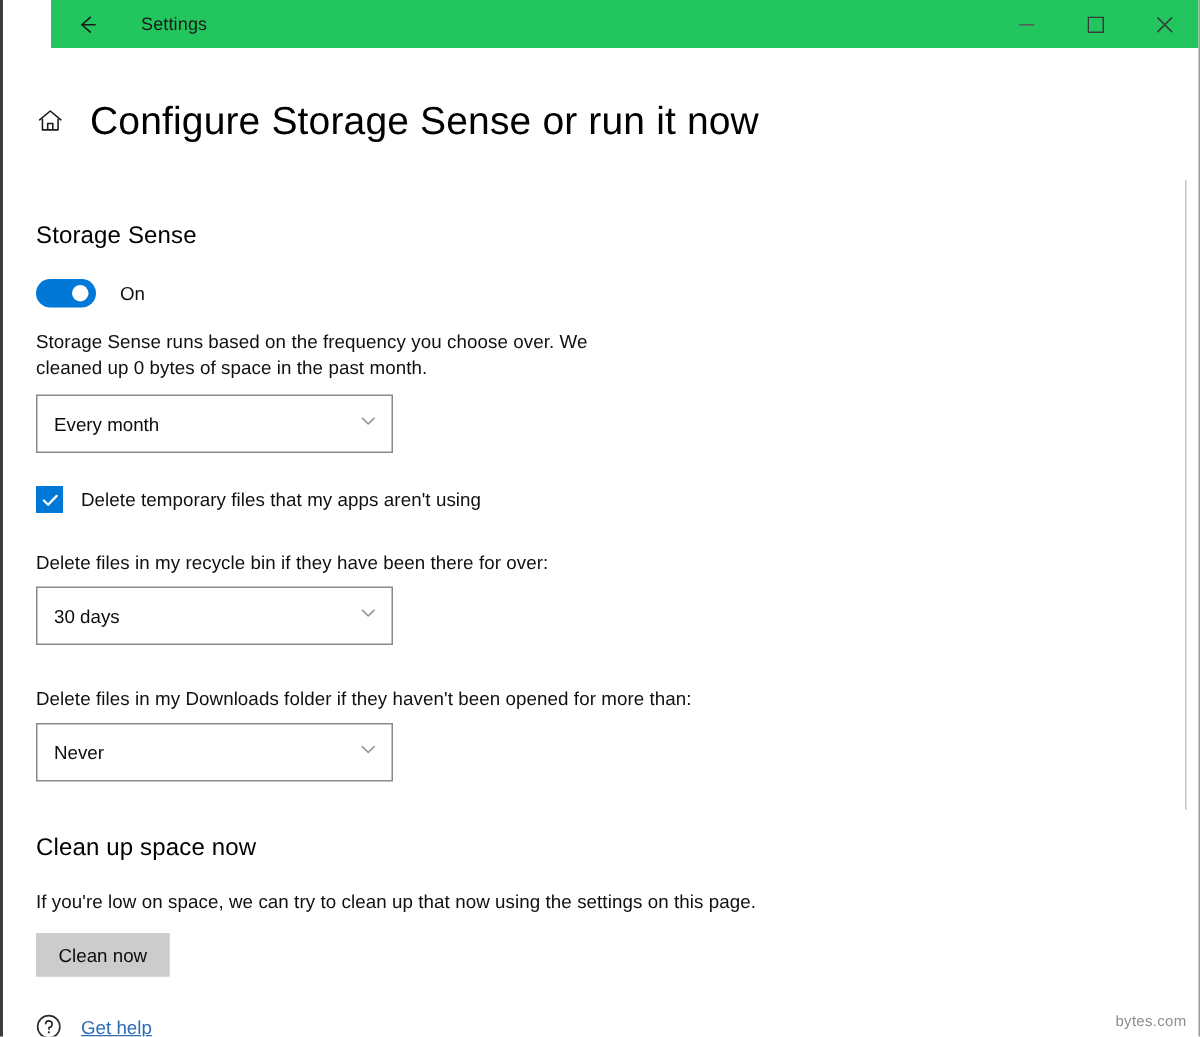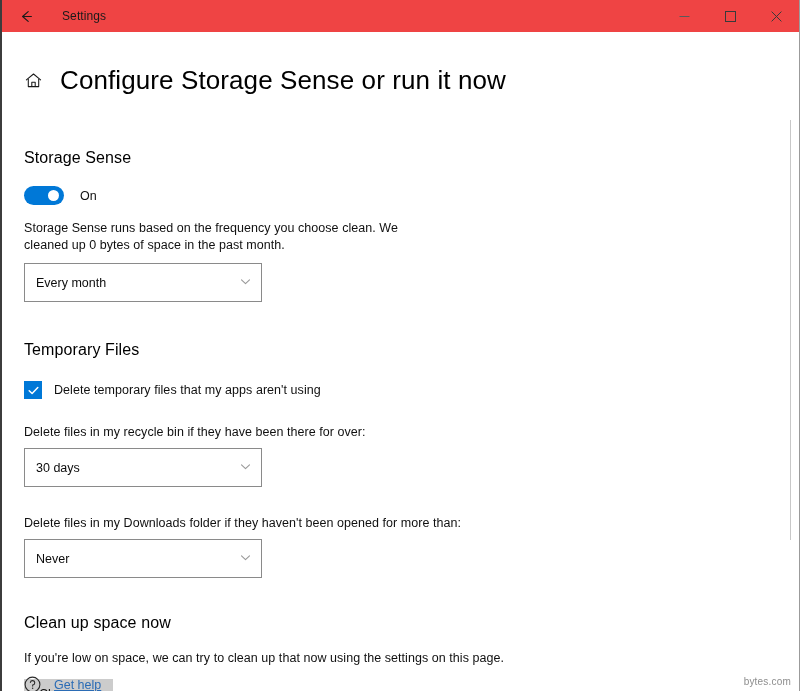--- a/index.html
+++ b/index.html
@@ -25,23 +25,24 @@
     box-sizing: border-box;
     border-left: 2px solid #3c3c3c;
     border-right: 1px solid #9b9b9b;
     overflow: hidden;
   }
 
   
   .titlebar {
     position: relative;
     height: 32px;
-    background: #ef4444;
-    display: flex;
-    align-items: center;
+    background: #22c55e;
+    display: flex;
+    align-items: center;
+    margin-left: 32px;
   }
   .back-btn {
     width: 40px;
     height: 32px;
     display: flex;
     align-items: center;
     justify-content: center;
     margin-left: 4px;
     cursor: pointer;
   }
@@ -321,36 +322,35 @@
     <div class="section-title" id="sec-storage-sense-title">Storage Sense</div>
 
     <div class="toggle-row">
       <div class="toggle">
         <div class="knob"></div>
       </div>
       <span class="toggle-label">On</span>
     </div>
 
     <div class="desc-block body-text">
-      <span class="desc-line">Storage Sense runs based on the frequency you choose clean. We</span>
+      <span class="desc-line">Storage Sense runs based on the frequency you choose over. We</span>
       <span class="desc-line">cleaned up 0 bytes of space in the past month.</span>
     </div>
 
 
     <div class="combo">
       <span class="combo-value">Every month</span>
       <span class="chev">
         <svg width="13" height="13" viewBox="0 0 13 13">
           <path d="M2.5 4.8 L6.5 8.6 L10.5 4.8" fill="none" stroke="#999999" stroke-width="1.1" stroke-linecap="round" stroke-linejoin="round"></path>
         </svg>
       </span>
     </div>
 
     
-    <div class="section-title" id="sec-temp-files-title">Temporary Files</div>
 
     <div class="check-row">
       <div class="checkbox">
         <svg width="13" height="13" viewBox="0 0 13 13">
           <path d="M2.2 6.7 L5.1 9.5 L10.8 3.6" fill="none" stroke="#ffffff" stroke-width="1.5" stroke-linecap="round" stroke-linejoin="round"></path>
         </svg>
       </div>
       <span class="check-label">Delete temporary files that my apps aren't using</span>
     </div>
 

